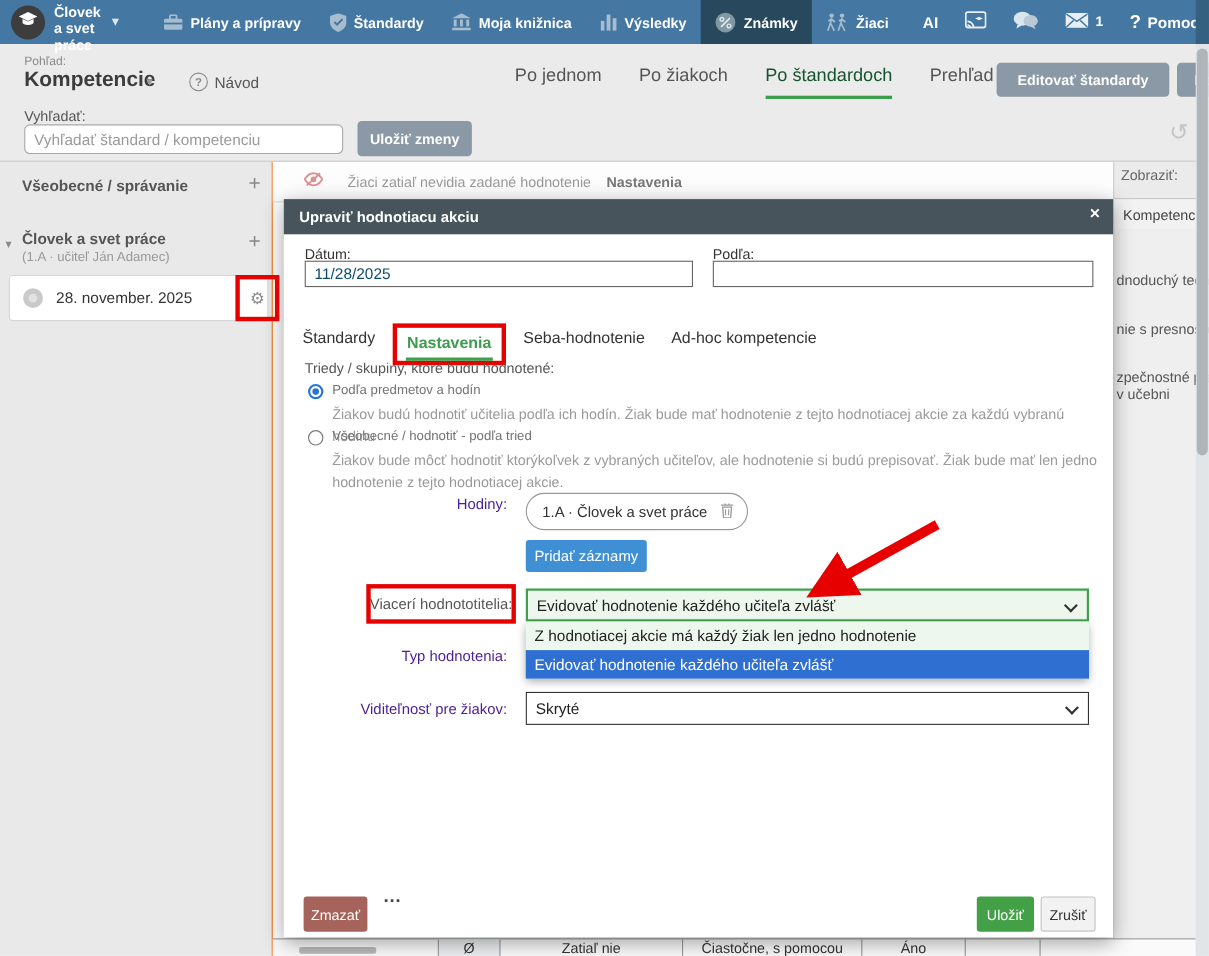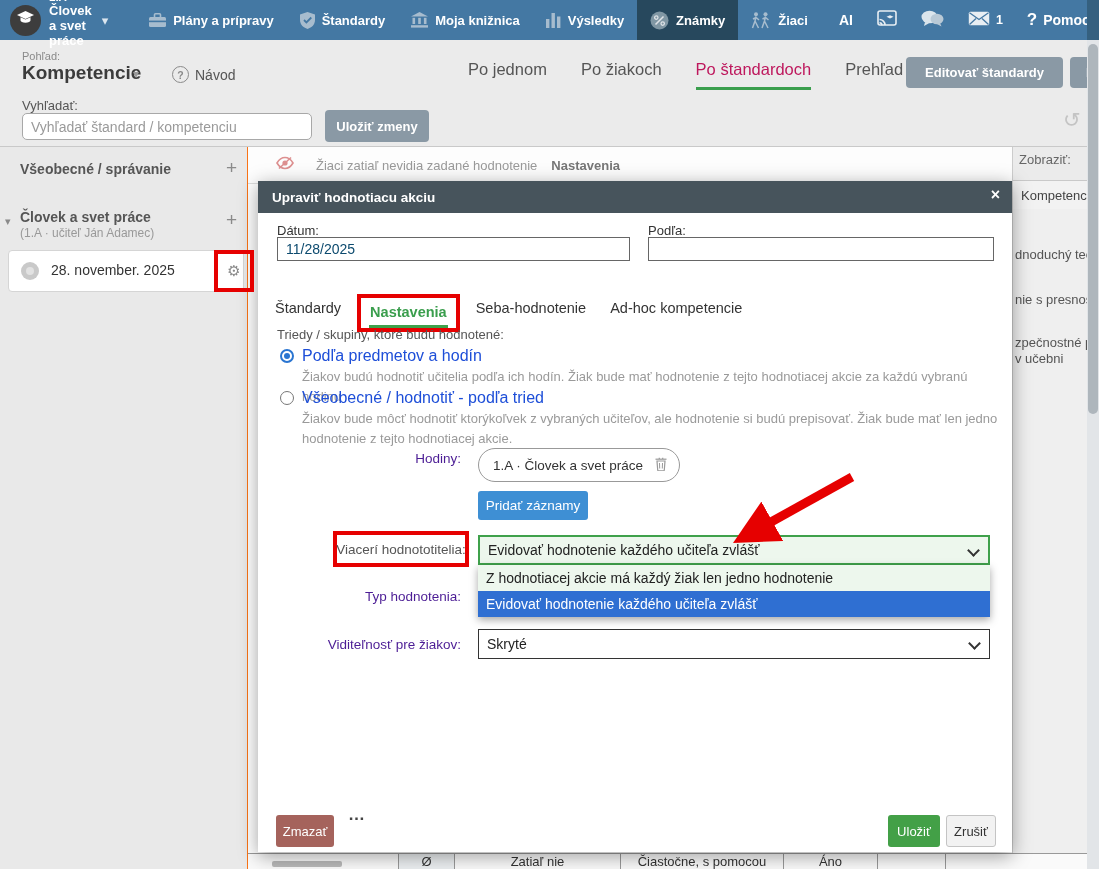--- a/index.html
+++ b/index.html
@@ -31,21 +31,21 @@
           border-bottom:1px solid #c9c9c9;z-index:1;}
   .view-label{position:absolute;left:22px;top:10px;font-size:11px;color:#8a8a8a;}
   .view-value{position:absolute;left:22px;top:22px;font-size:19px;font-weight:bold;color:#3c3c3c;}
   .view-caret{position:absolute;left:133px;top:27px;font-size:12px;color:#9a9a9a;}
   .guide{position:absolute;left:172px;top:26px;display:flex;align-items:center;gap:6px;
          font-size:14px;color:#555;cursor:pointer;}
   .guide-q{width:15px;height:15px;border:1.5px solid #8a8a8a;border-radius:50%;color:#8a8a8a;
            font-size:10.5px;font-weight:bold;display:flex;align-items:center;justify-content:center;}
   .hdr-tabs{position:absolute;left:468px;top:20px;display:flex;gap:34px;font-size:16.5px;color:#555;}
   .hdr-tab{cursor:pointer;padding-bottom:8px;white-space:nowrap;}
-  .hdr-tab.active{color:#be185d;border-bottom:3px solid #3a9e4d;}
+  .hdr-tab.active{color:#14532d;border-bottom:3px solid #3a9e4d;}
   .btn-slate{background:#8a99a5;color:#fff;font-size:13px;font-weight:bold;border:none;
              border-radius:4px;cursor:pointer;}
   .edit-std{position:absolute;left:906px;top:17px;width:157px;height:31px;}
   .edit-cut{position:absolute;left:1070px;top:17px;width:120px;height:31px;text-align:left;padding-left:16px;}
   .search-label{position:absolute;left:22px;top:58px;font-size:13px;color:#555;}
   .search-input{position:absolute;left:22px;top:73px;width:272px;height:25px;border:1px solid #a8a8a8;
                 border-radius:5px;background:#fff;font-size:14px;color:#333;padding:0 8px;
                 font-family:inherit;outline:none;}
   .search-input::placeholder{color:#9a9a9a;}
   .save-changes{position:absolute;left:325px;top:70px;width:104px;height:32px;}
@@ -112,21 +112,21 @@
   .cal-icon{position:absolute;left:586px;top:60px;cursor:pointer;}
   .m-tabs{position:absolute;left:17px;top:113px;display:flex;align-items:flex-start;font-size:14.5px;color:#333;}
   .m-tab{margin-right:24px;cursor:pointer;padding:6px 0;}
   .m-tab-active-wrap{border:4px solid #e60000;padding:2px 8px 0 8px;margin:0 16px 0 -8px;cursor:pointer;}
   .m-tab-active{color:#3a9e4d;font-weight:bold;padding:4px 1px 5px;border-bottom:3px solid #3fa14b;display:inline-block;}
   .groups-label{position:absolute;left:19px;top:146px;font-size:13px;color:#555;}
   .radio{position:absolute;width:14px;height:14px;border-radius:50%;background:#fff;box-sizing:border-box;}
   .radio.sel{border:2px solid #2a75d1;}
   .radio.sel::after{content:"";position:absolute;left:2px;top:2px;width:6px;height:6px;border-radius:50%;background:#2a75d1;}
   .radio.unsel{border:1.5px solid #777;}
-  .radio-label{position:absolute;font-size:16px;color:#1d4ed8;}
+  .radio-label{position:absolute;font-size:12px;color:#737373;}
   .radio-desc{position:absolute;font-size:13px;color:#9a9a9a;line-height:20px;max-width:702px;}
   .right-lbl{position:absolute;width:185px;text-align:right;font-size:13.5px;color:#4c1d95;}
   .hours-tag{position:absolute;left:220px;top:267px;height:32px;border:1px solid #999;border-radius:17px;
              display:flex;align-items:center;padding:0 12px 0 14px;gap:12px;font-size:13.5px;color:#333;background:#fff;}
   .add-records{position:absolute;left:220px;top:310px;width:110px;height:29px;background:#3e8fd4;
                color:#fff;font-size:13.5px;border:none;border-radius:3px;cursor:pointer;font-family:inherit;}
   .multi-redbox{position:absolute;left:75px;top:350px;width:128px;height:28px;border:4px solid #e60000;
                 display:flex;align-items:center;justify-content:center;z-index:60;background:transparent;}
   .multi-label{font-size:13.5px;color:#555;white-space:nowrap;}
   .sel-green{position:absolute;left:220px;top:354px;width:512px;height:30px;background:#edf7ed;

